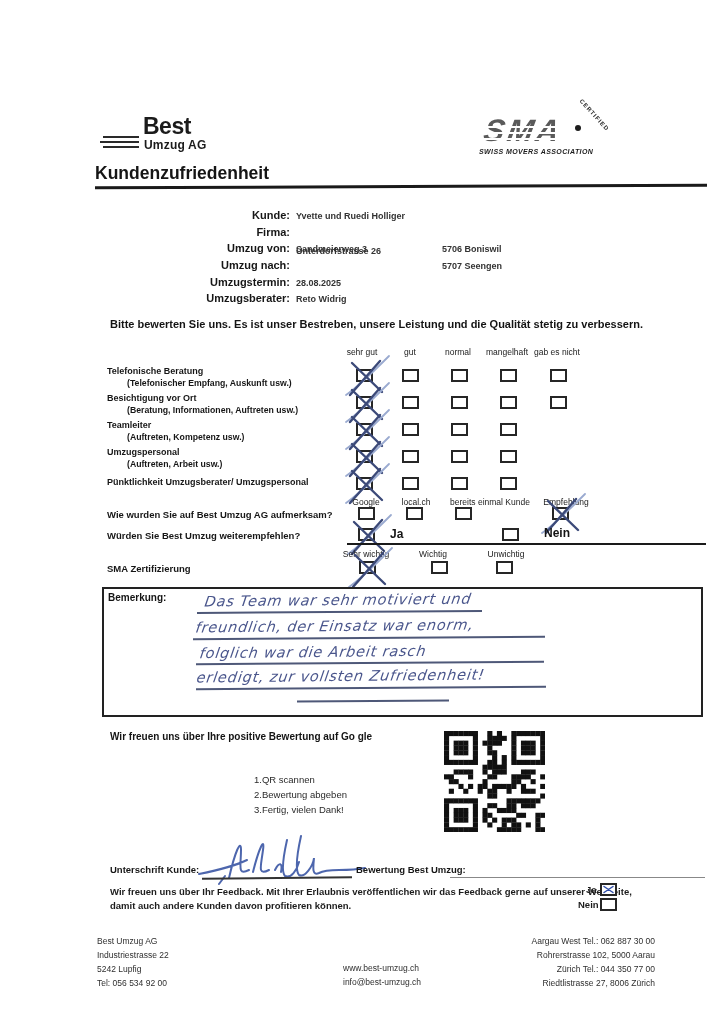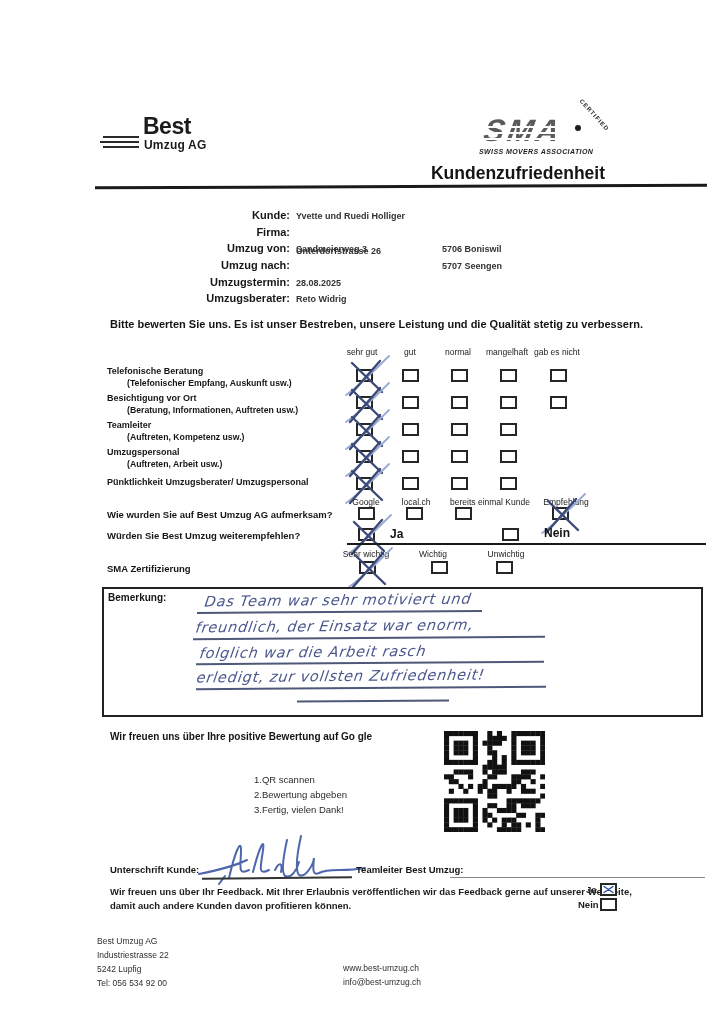--- a/index.html
+++ b/index.html
@@ -9,21 +9,21 @@
   
   .best-word{font-size:23px;font-weight:800;letter-spacing:-0.5px;color:#1b1b1b;line-height:20px;}
   .best-sub{font-size:12px;font-weight:700;color:#1b1b1b;letter-spacing:0.2px;}
   .speed{position:absolute;height:2.4px;background:#2a2a2a;}
   .sma-acronym{font-size:31px;font-weight:800;font-style:italic;letter-spacing:3px;color:#5a5a5a;
                transform:skewX(-10deg);line-height:30px;}
   .sma-stripe{position:absolute;height:2px;background:#fff;left:0;width:125px;}
   .sma-sub{font-size:7px;font-weight:800;font-style:italic;letter-spacing:0.4px;color:#1d1d1d;white-space:nowrap;}
   .sma-cert{font-size:6px;font-weight:700;letter-spacing:1px;color:#2d2d2d;transform:rotate(48deg);white-space:nowrap;}
   .sma-dot{position:absolute;width:6px;height:6px;border-radius:50%;background:#1d1d1d;}
-  .title{font-size:17.5px;font-weight:700;text-align:right;color:#151515;}
+  .title{font-size:17.5px;font-weight:700;text-align:left;color:#151515;}
   .rule{position:absolute;background:#1a1a1a;}
   
   .clabel{font-size:11px;font-weight:700;text-align:right;width:140px;color:#161616;}
   .cvalue{font-size:9px;color:#333;font-weight:bold;}
   .intro{font-size:11px;font-weight:700;color:#141414;}
   
   .colhead{font-size:8.5px;color:#222;transform:translateX(-50%);white-space:nowrap;}
   .rlabel{font-size:9px;font-weight:700;color:#161616;line-height:13px;white-space:nowrap;}
   .rsub{font-size:8.7px;font-weight:700;color:#161616;margin-left:20px;}
   .qlabel{font-size:9.5px;font-weight:700;color:#161616;white-space:nowrap;}
@@ -438,21 +438,21 @@
     </svg>
 
   <svg class="abs" style="left:195px;top:830px;" width="175" height="56" viewBox="0 0 175 56">
     <path d="M4,44 C24,40 40,36 52,30 M34,48 C40,22 46,8 46,20 C46,36 42,46 54,40 M30,46 L24,54
              M58,42 C64,18 70,6 68,20 C66,36 62,46 74,40 M80,40 C84,32 88,32 86,42
              M92,10 C88,28 86,42 90,46 C96,49 102,40 104,32 M106,6 C102,24 100,40 104,45
              C110,48 118,36 119,28 C118,38 117,46 124,43 C134,38 148,42 170,38" fill="none" stroke="#3a55a4" stroke-width="2" stroke-linecap="round" opacity="0.9"></path>
   </svg>
   <div class="abs sig-label" style="left:110px;top:864px;">Unterschrift Kunde:</div>
   <div class="rule" style="left:202px;top:877px;width:150px;height:1.6px;background:#333;transform:rotate(-0.5deg);"></div>
-  <div class="abs sig-label" style="left:356px;top:864px;">Teamleiter Best Umzug:</div>
+  <div class="abs sig-label" style="left:356px;top:864px;">Bewertung Best Umzug:</div>
   <div class="rule" style="left:450px;top:877px;width:255px;height:1.2px;background:#888;"></div>
 
   <div class="abs fb-text" style="left:110px;top:886px;">Wir freuen uns über Ihr Feedback. Mit Ihrer Erlaubnis veröffentlichen wir das Feedback gerne auf unserer Webseite,</div>
   <div class="abs fb-text" style="left:110px;top:900px;">damit auch andere Kunden davon profitieren können.</div>
   <div class="abs fb-yn" style="left:586px;top:884px;">Ja</div>
   <span class="cb cb-clean checked" style="left:600px;top:883px;">
       <svg class="xclean" viewBox="0 0 16 12">
         <path d="M2,2 L14,10 M14,2 L2,10" fill="none" stroke="#2f4da8" stroke-width="2" stroke-linecap="round"></path>
       </svg>
     </span>
@@ -462,14 +462,20 @@
   <div class="abs footer" style="left:97px;top:934px;">
     <div>Best Umzug AG</div>
     <div>Industriestrasse 22</div>
     <div>5242 Lupfig</div>
     <div>Tel: 056 534 92 00</div>
   </div>
   <div class="abs footer" style="left:343px;top:961px;">
     <div>www.best-umzug.ch</div>
     <div>info@best-umzug.ch</div>
   </div>
+  <div class="abs footer right" style="left:455px;top:934px;width:200px;">
+    <div>Aargau West Tel.: 062 887 30 00</div>
+    <div>Rohrerstrasse 102, 5000 Aarau</div>
+    <div>Zürich Tel.: 044 350 77 00</div>
+    <div>Riedtlistrasse 27, 8006 Zürich</div>
+  </div>
 
 </div>
 
 </body></html>

